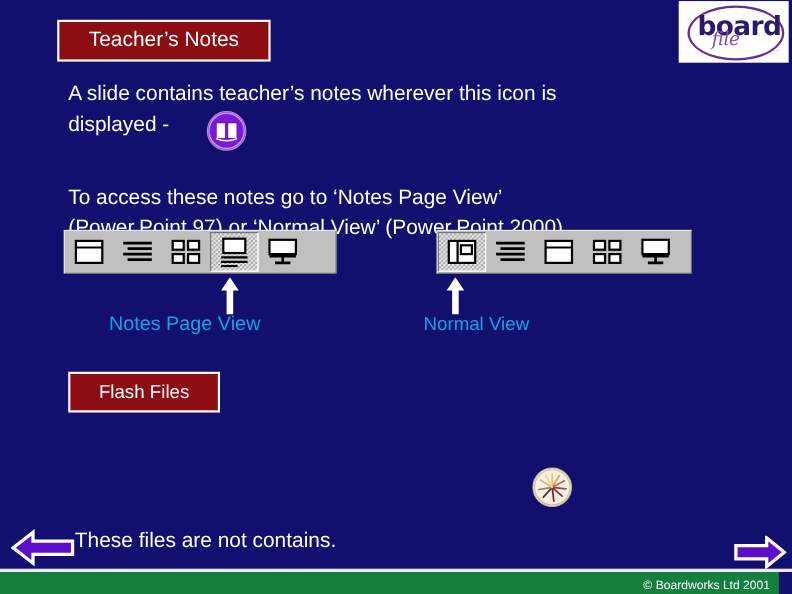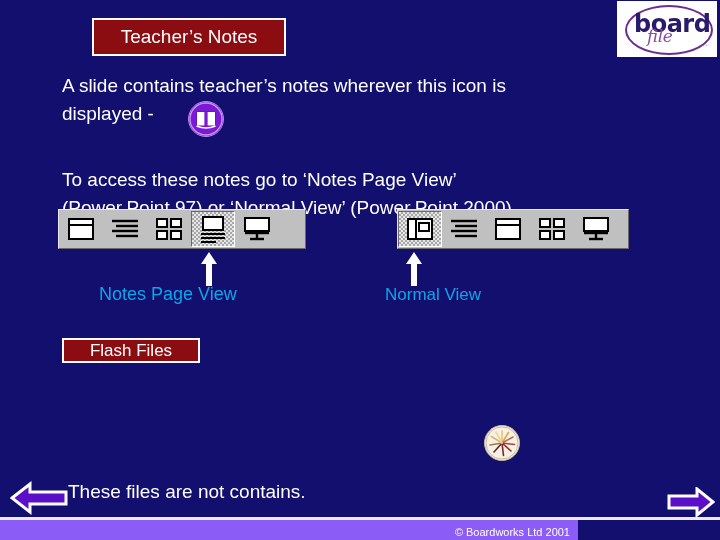--- a/index.html
+++ b/index.html
@@ -80,25 +80,25 @@
     font-size: 19px;
     display: flex;
     align-items: center;
     justify-content: center;
     padding: 0 10px;
     box-sizing: border-box;
     white-space: nowrap;
   }
   #heading-teachers-notes {
     left: 52px; top: 18px;
-    width: 194px; height: 38px; margin-left: 40px;
+    width: 194px; height: 38px;
   }
   #heading-flash-files {
     left: 62px; top: 338px;
-    width: 138px; height: 25px;
+    width: 138px; height: 37px;
     font-size: 17px;
   }
 
   
   .body-text {
     position: absolute;
     color: #ffffff;
     font-size: 19px;
     line-height: 28px;
     white-space: pre-line;
@@ -192,23 +192,23 @@
   
   .nav-arrow { position: absolute; }
   #nav-prev { left: 10px;  top: 481px; }
   #nav-next { left: 667px; top: 487px; }
 
   
   .footer-bar {
     position: absolute;
     left: 0;
     bottom: 0;
-    width: 578px;
+    width: 708px;
     height: 20px;
-    background: #8b5cf6;
+    background: #15803d;
   }
   .footer-rule {
     position: absolute;
     left: 0;
     bottom: 20px;
     width: 720px;
     height: 3px;
     background: #efe8f8;
   }
   .footer-text {

